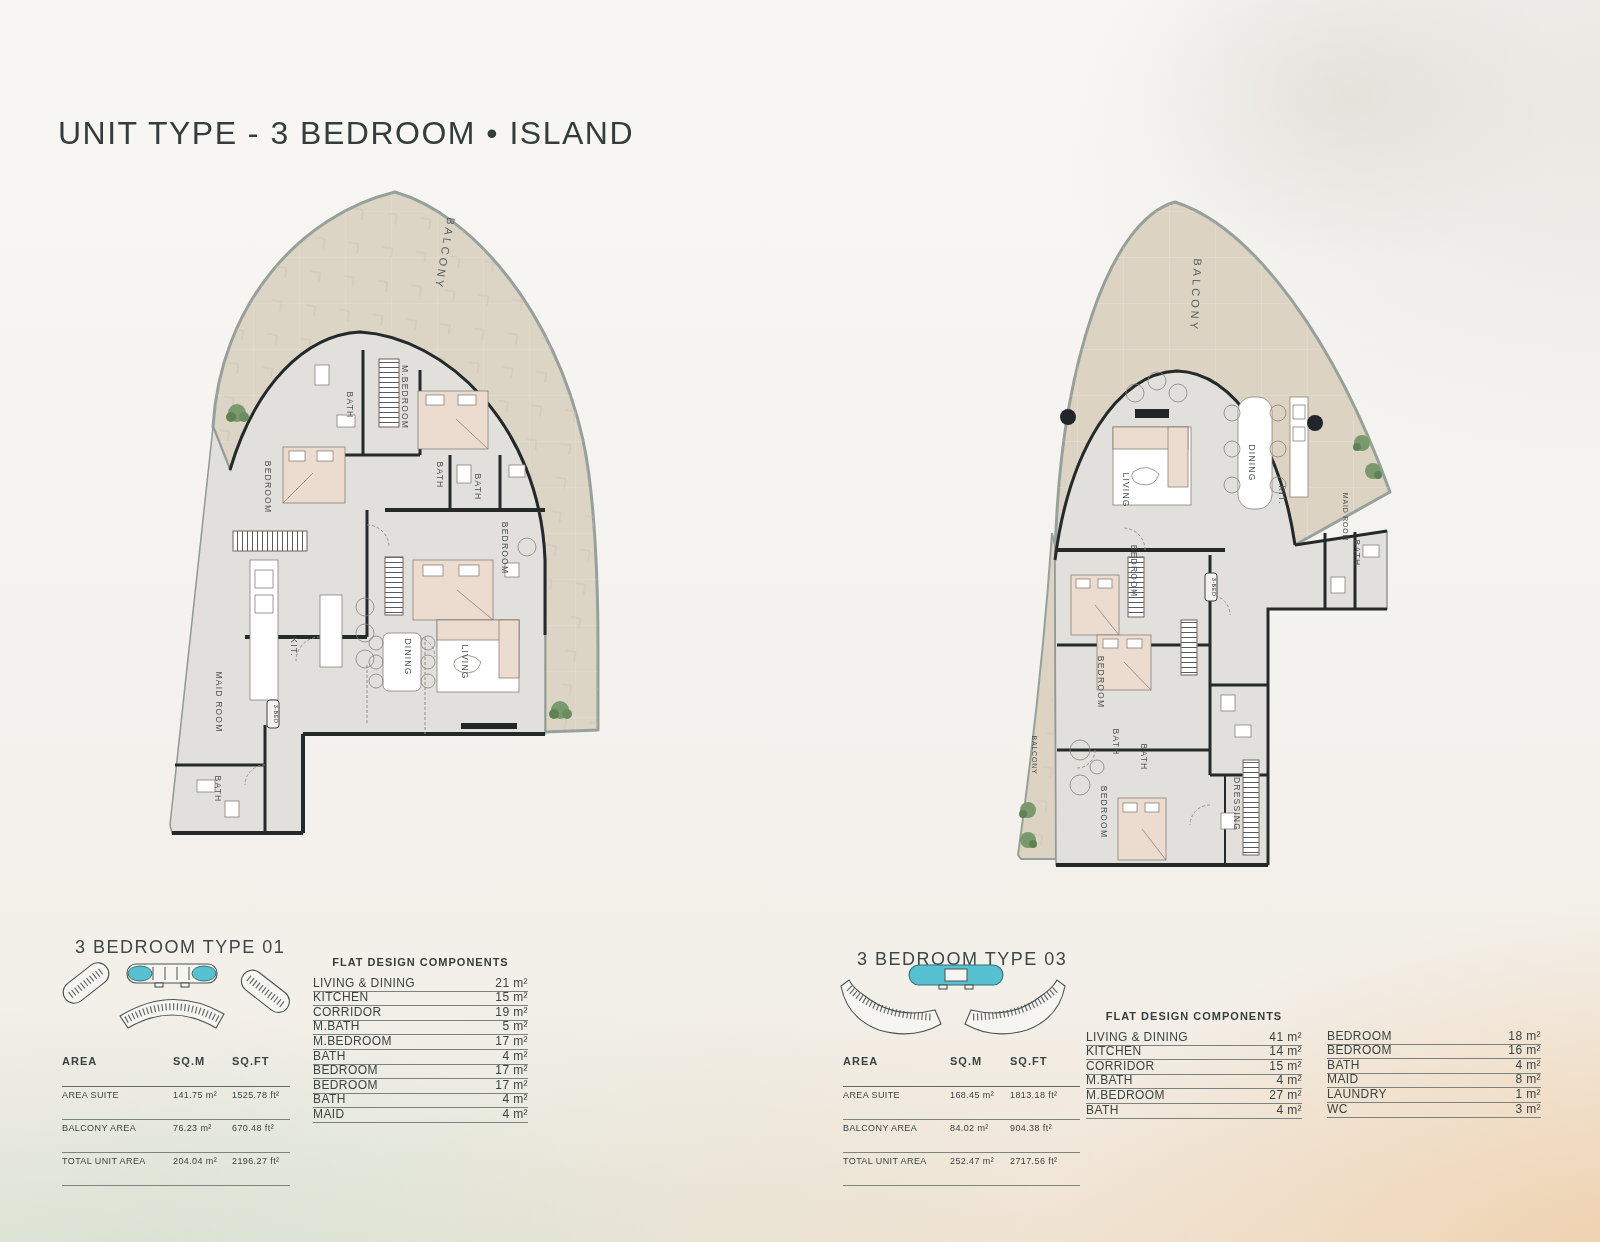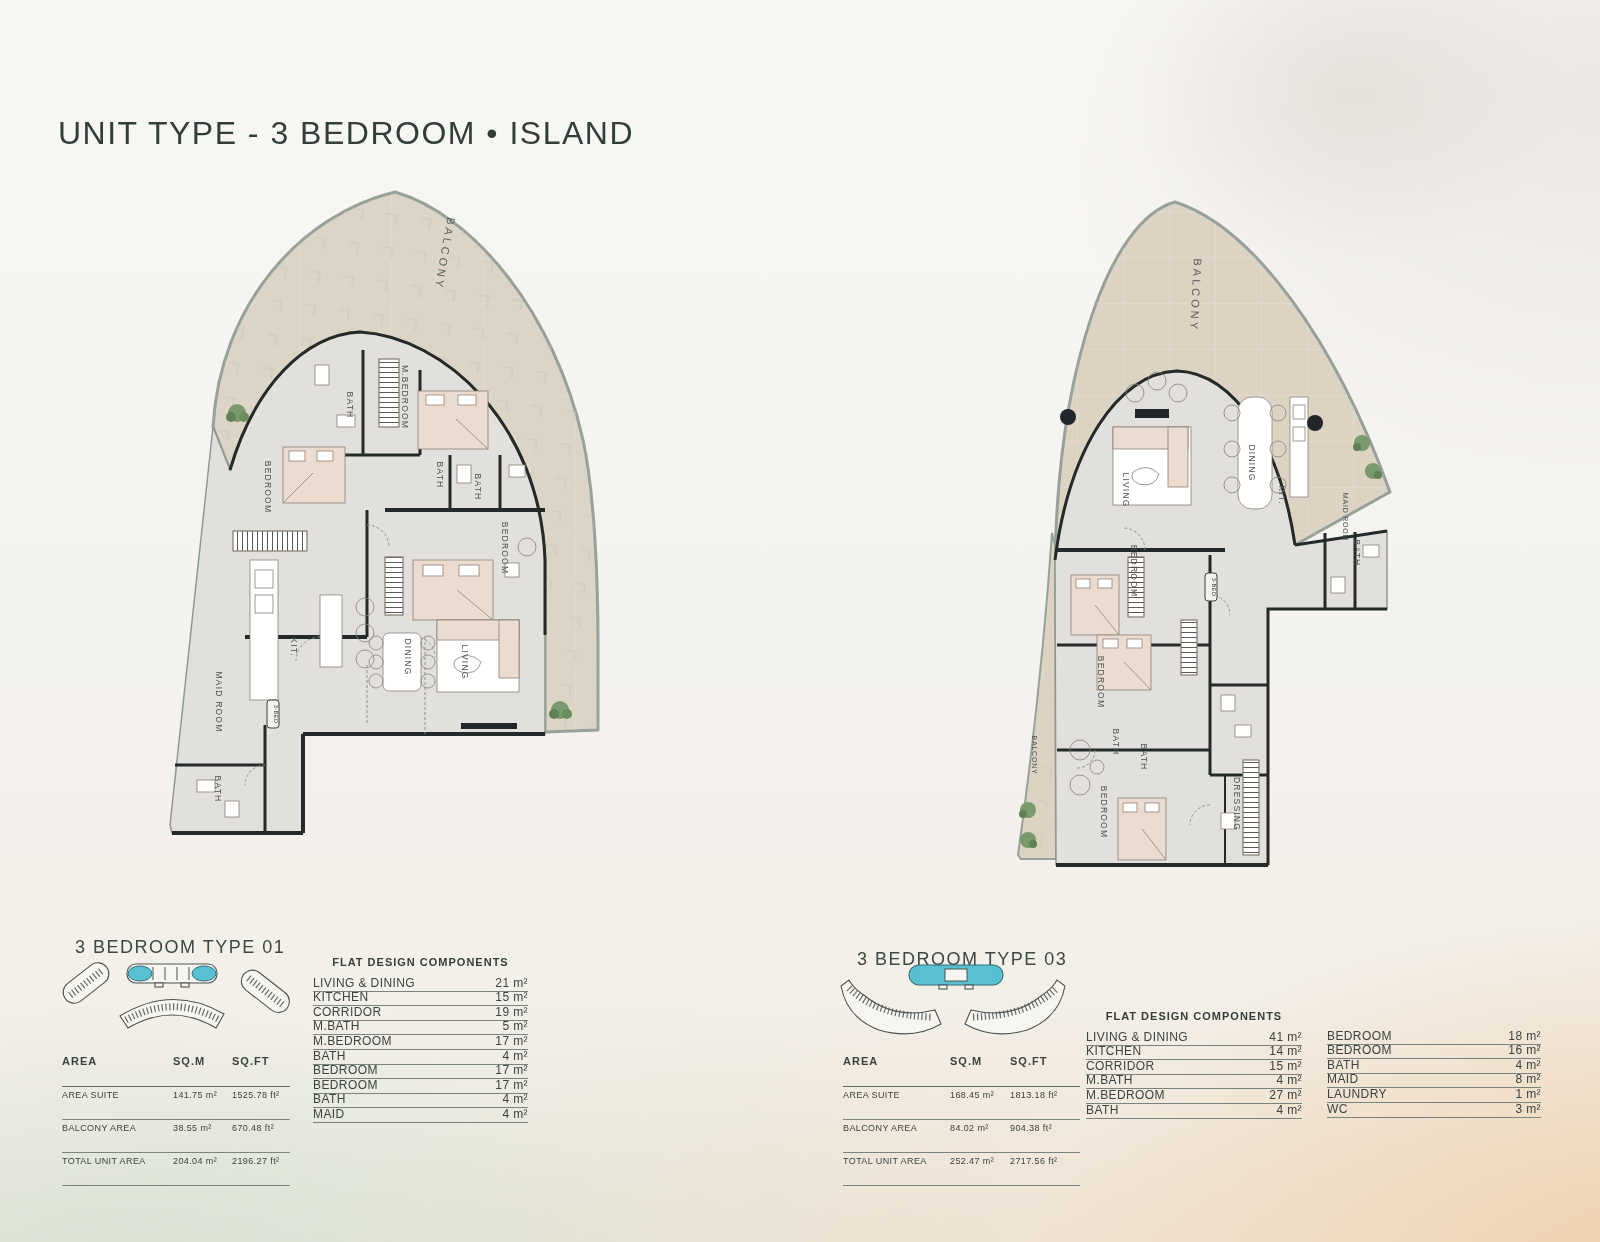--- a/index.html
+++ b/index.html
@@ -351,21 +351,21 @@
       <span class="c2">SQ.M</span>
       <span class="c3">SQ.FT</span>
     </div>
     <div class="ar">
       <span class="c1">AREA SUITE</span>
       <span class="c2">141.75 m²</span>
       <span class="c3">1525.78 ft²</span>
     </div>
     <div class="ar">
       <span class="c1">BALCONY AREA</span>
-      <span class="c2">38.55 m²</span>
+      <span class="c2">76.23 m²</span>
       <span class="c3">670.48 ft²</span>
     </div>
     <div class="ar">
       <span class="c1">TOTAL UNIT AREA</span>
       <span class="c2">204.04 m²</span>
       <span class="c3">2196.27 ft²</span>
     </div>
   </div>
 
   <div class="comp cp1">

